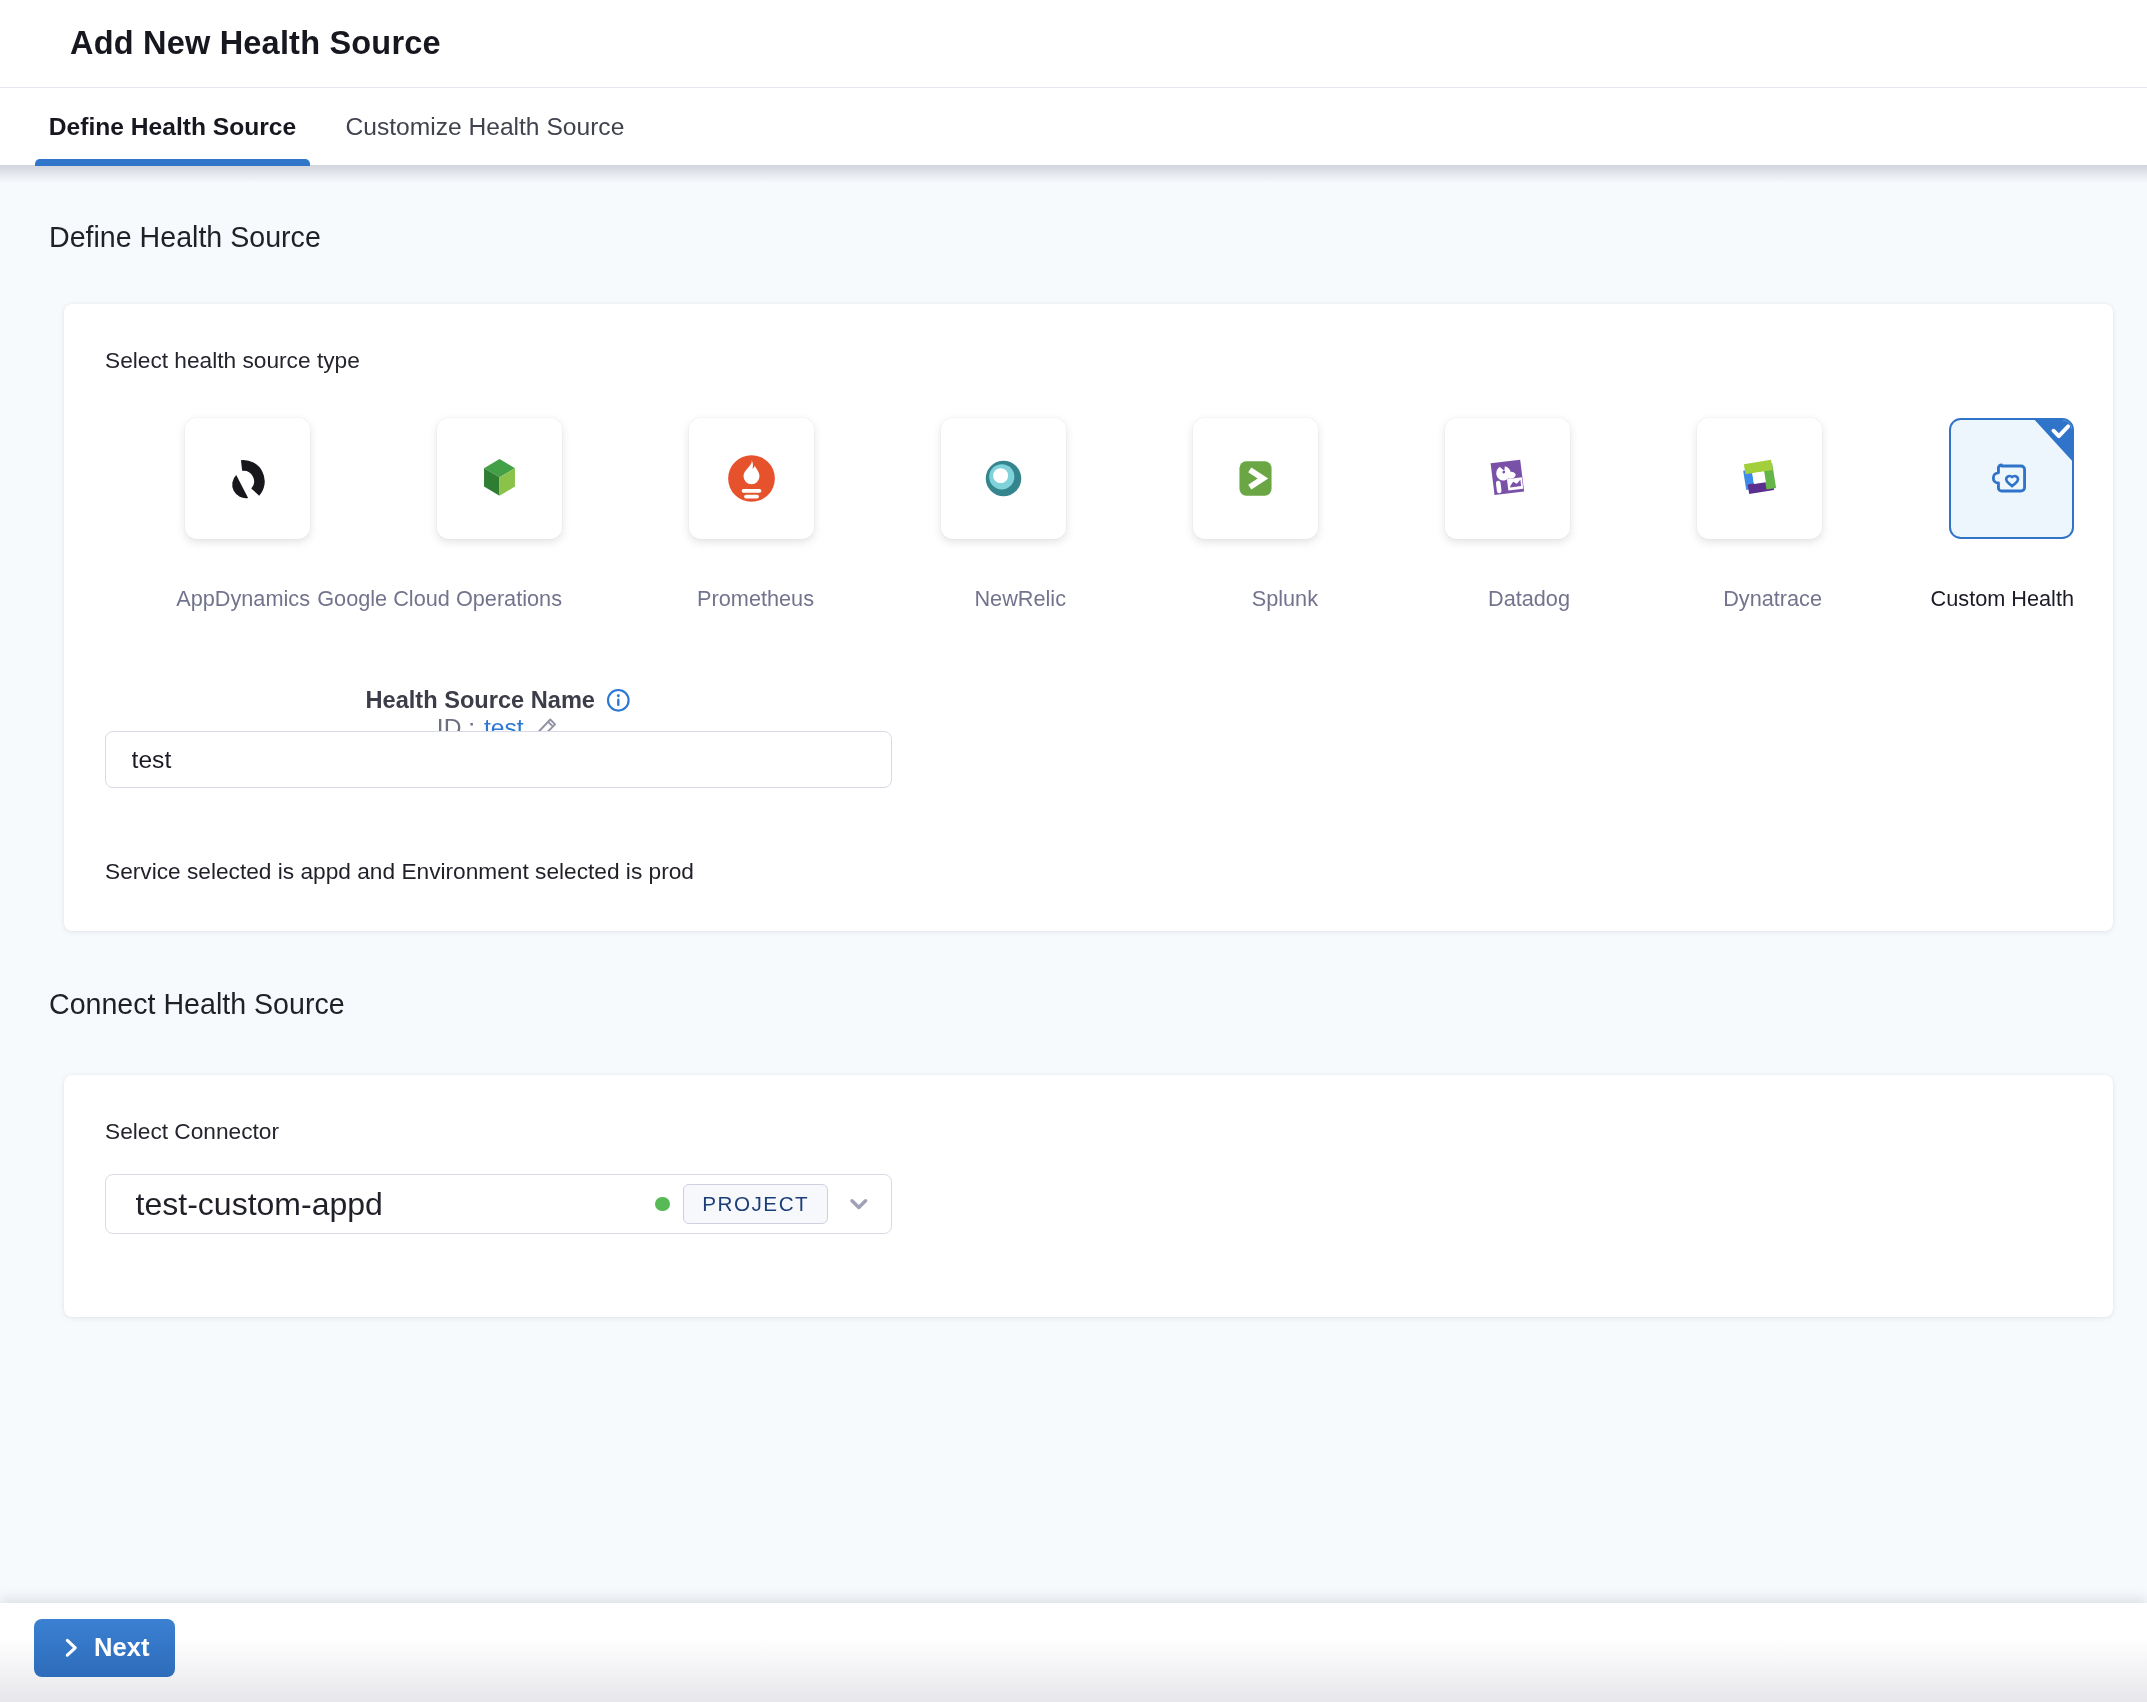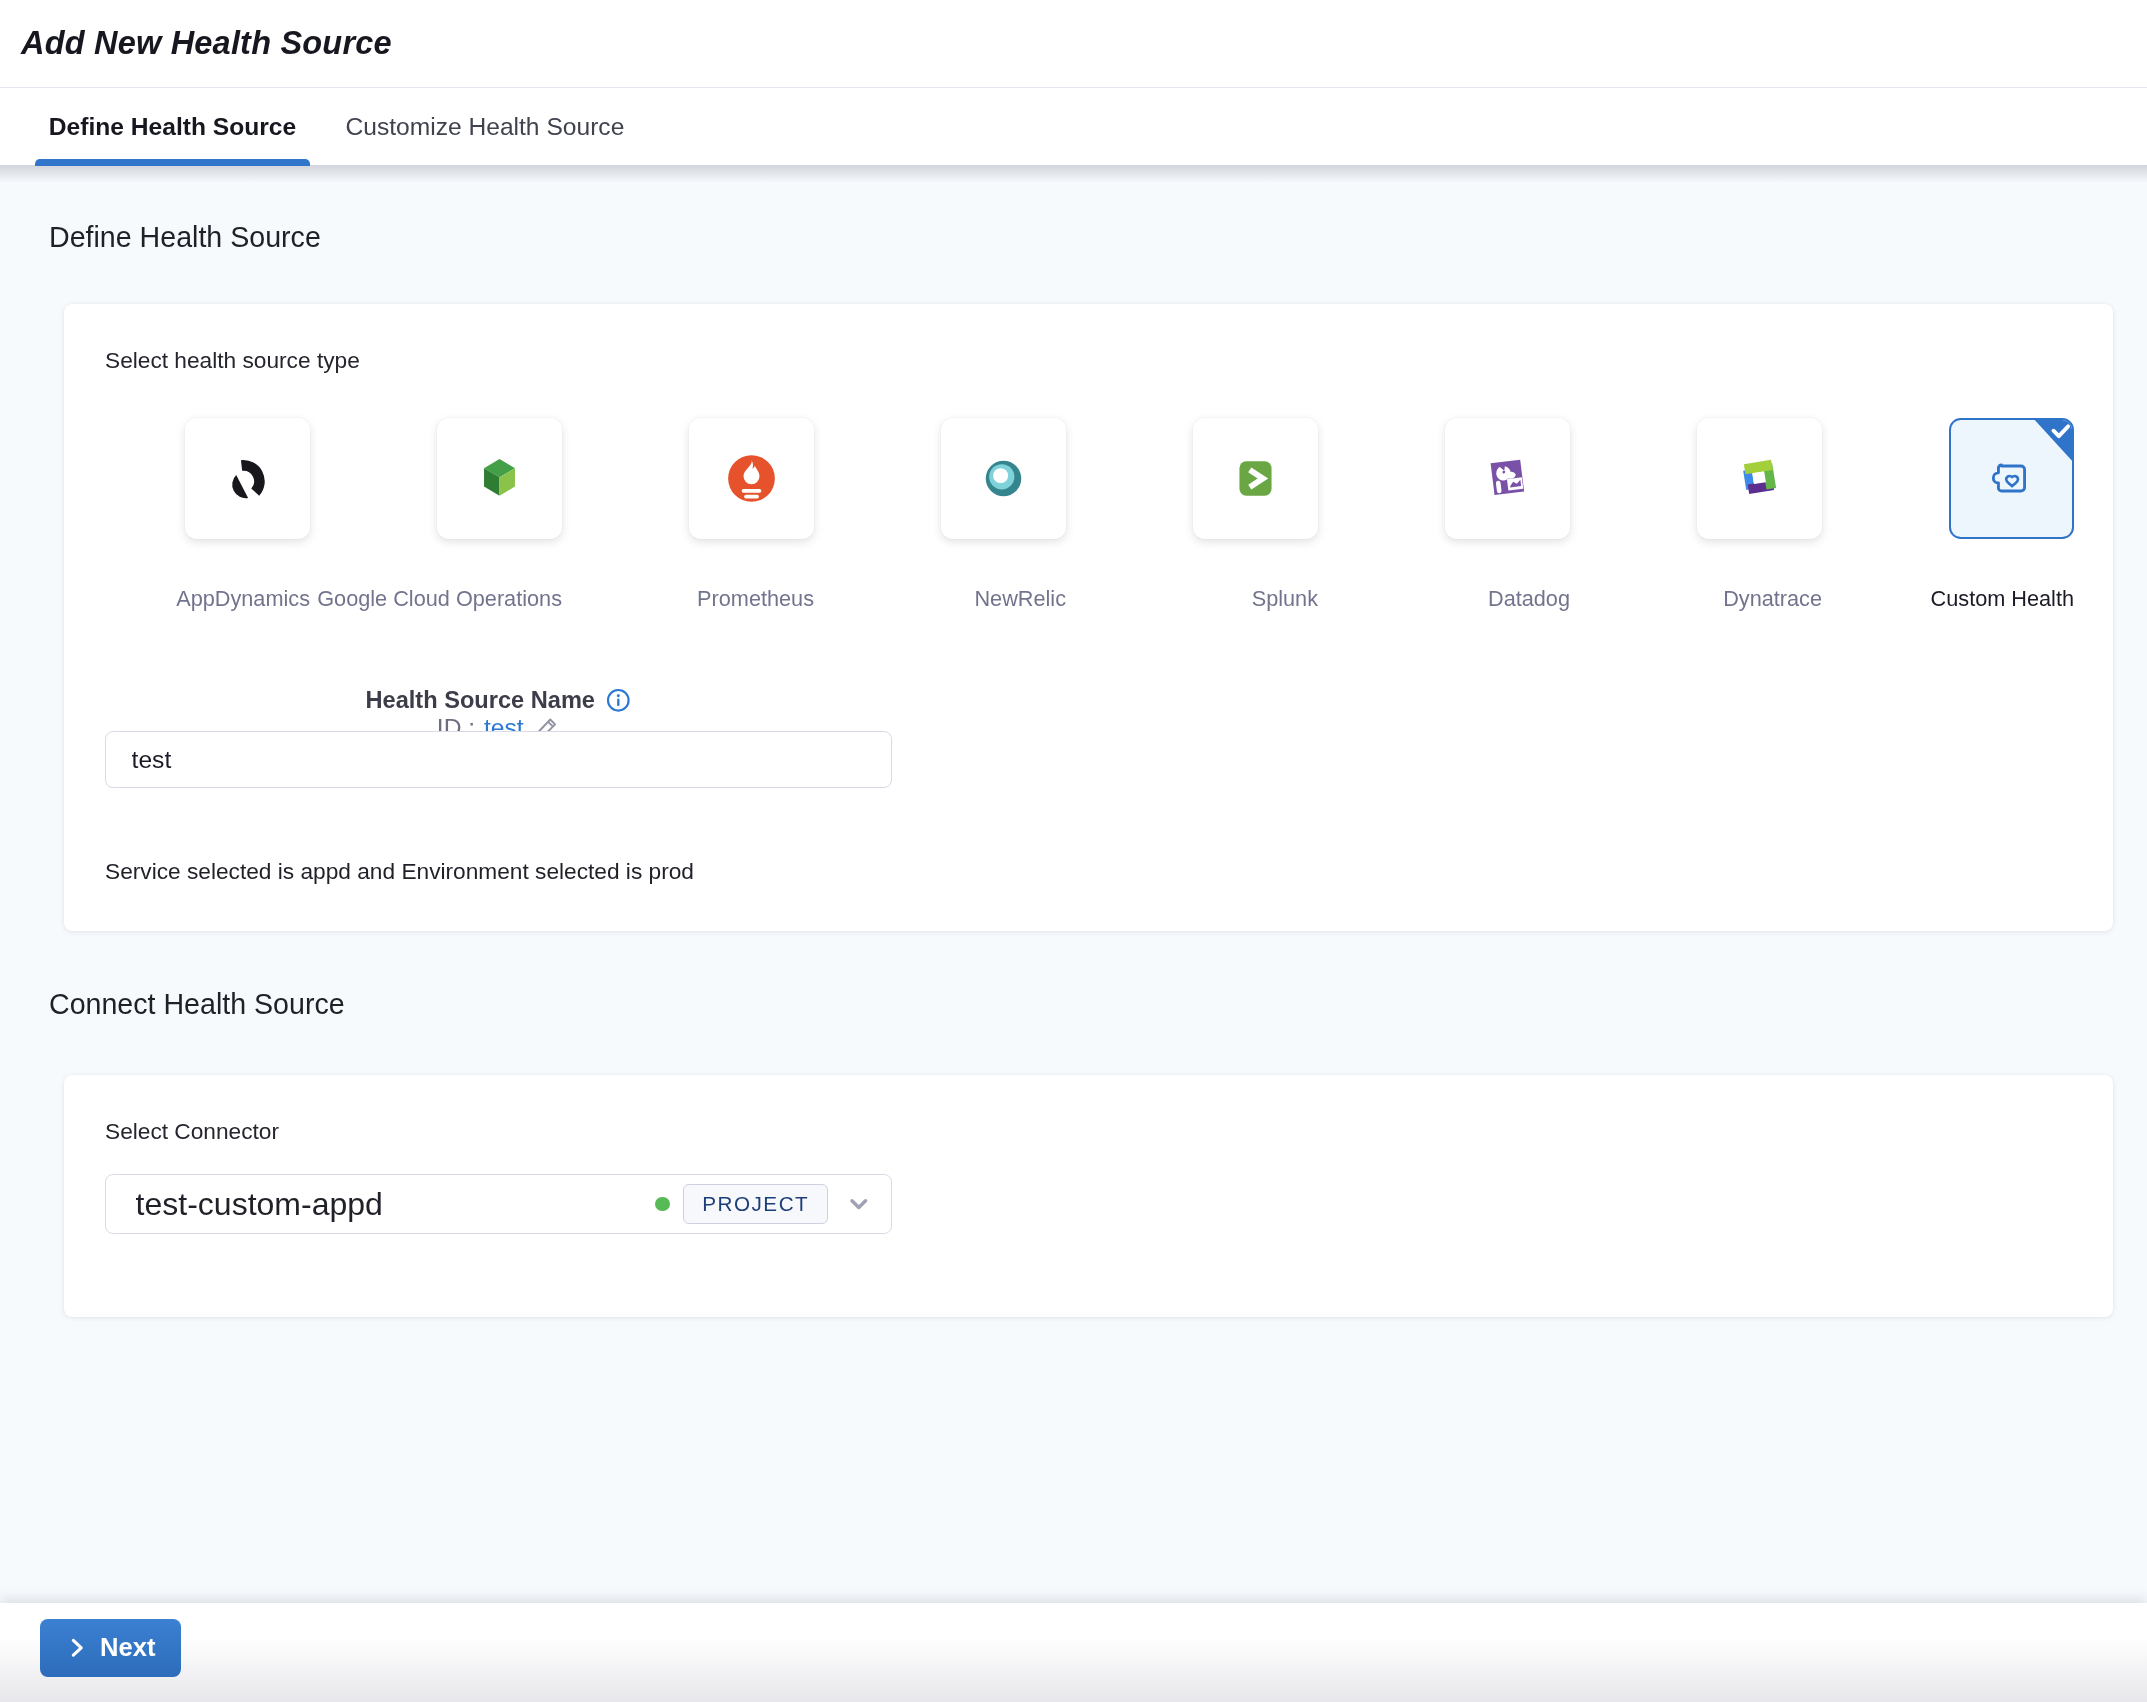--- a/index.html
+++ b/index.html
@@ -4,21 +4,21 @@
 <style>
   * { margin:0; padding:0; box-sizing:border-box; }
   html,body { background:#fff; }
   .screen {
     position:relative; width:2147px; height:1702px; overflow:hidden;
     font-family:"Liberation Sans", sans-serif; background:#f7fafd; color:#1a1b26;
   }
 
   
   .header { position:absolute; top:0; left:0; width:100%; height:165px; background:#fff; z-index:5; }
-  .title-row { height:88px; border-bottom:1px solid #e4e5ef; display:flex; align-items:center; padding-left:21px;font-style:italic; }
+  .title-row { height:88px; border-bottom:1px solid #e4e5ef; display:flex; align-items:center; padding-left:70px; }
   .page-title { font-size:32.5px; font-weight:700; color:#16171f; letter-spacing:0.2px; }
   .tabs-row { height:78px; display:flex; align-items:stretch; padding-left:35px; gap:21.7px; }
   .tab { position:relative; display:flex; align-items:center; padding:0 13.8px; font-size:24.6px; color:#40424e; cursor:pointer; white-space:nowrap; }
   .tab.active { font-weight:700; color:#16171f; }
   .tab.active::after { content:""; position:absolute; left:0; right:0; bottom:0; height:6.9px; background:#3176ca; border-radius:4.9px 4.9px 0 0; }
   .header-shadow { position:absolute; top:165px; left:0; width:100%; height:17.7px; background:linear-gradient(180deg, rgba(60,63,86,.20), rgba(60,63,86,0)); z-index:4; }
 
   
   .section-heading { position:absolute; left:49px; font-size:28.6px; font-weight:400; color:#1f2028; }
   #define-heading { top:221px; }
@@ -59,21 +59,21 @@
   .connector-name { font-size:32px; color:#1f2028; flex:1; }
   .status-dot { width:14.8px; height:14.8px; border-radius:50%; background:#57ba57; margin-right:13.8px; }
   .scope-badge { border:1.5px solid #ccd0e0; background:#f7f8fc; border-radius:5.9px; padding:6.9px 17.7px;
                  font-size:20.7px; font-weight:500; letter-spacing:1.5px; color:#1d3f77; }
   .chev-wrap { margin-left:15.8px; display:flex; align-items:center; }
 
   
   .footer { position:absolute; left:0; bottom:0; width:100%; height:99px;
             background:linear-gradient(180deg,#ffffff 35%, #e7e7eb 100%);
             box-shadow:0 -3.9px 11.8px rgba(40,41,61,.13); z-index:6; }
-  .next-button { position:absolute; left:40px; top:15.8px; width:141px; height:58px; border:none; border-radius:7.9px;
+  .next-button { position:absolute; left:34px; top:15.8px; width:141px; height:58px; border:none; border-radius:7.9px;
                  background:linear-gradient(180deg,#3b80d2,#2d6cba); color:#fff; font-size:25.6px; font-weight:700;
                  font-family:"Liberation Sans", sans-serif; display:flex; align-items:center; justify-content:center; gap:11px; cursor:pointer; }
 
   .icon { display:inline-flex; align-items:center; justify-content:center; }
 </style>
 </head>
 <body>
 
 <div class="screen">
 

